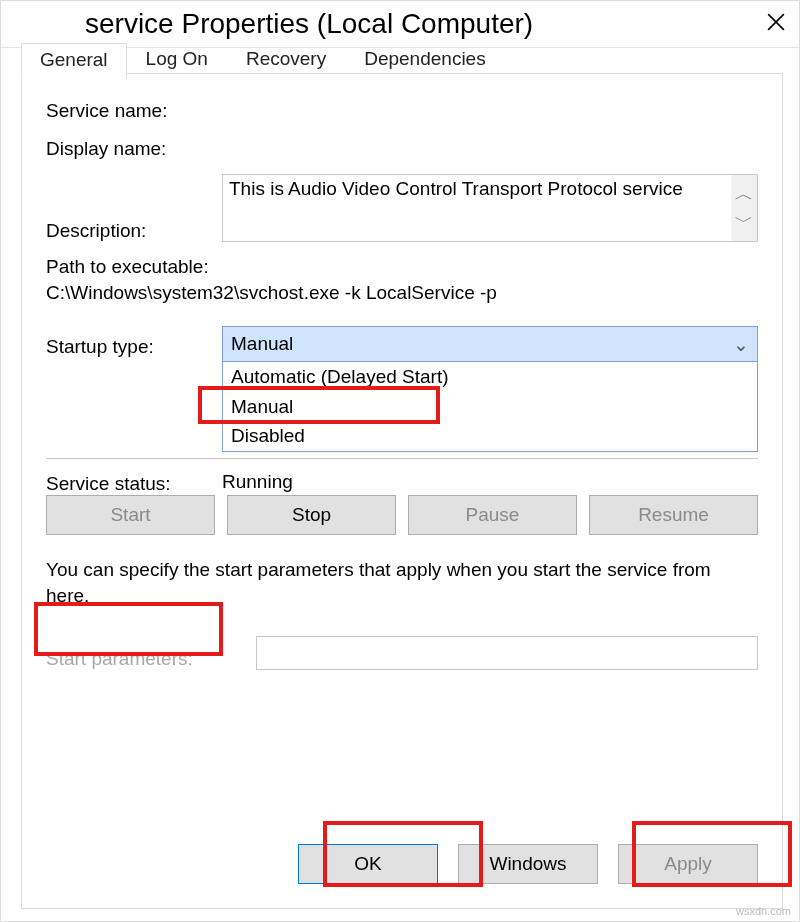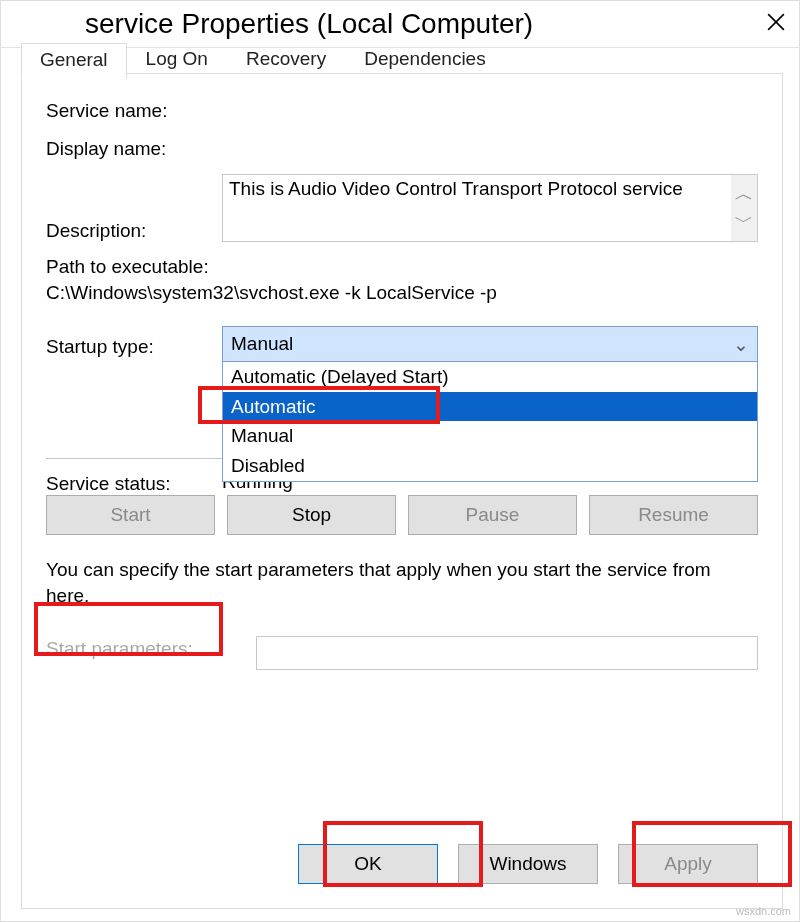--- a/index.html
+++ b/index.html
@@ -28,21 +28,21 @@
 .combo-list{position:absolute;left:0;right:0;top:35px;background:#fff;border:1px solid #7a9fd4;z-index:5}
 .combo-opt{padding:2px 8px;line-height:1.35;cursor:pointer}
 .combo-opt.sel{background:#0a63c9;color:#fff}
 .hl-auto{position:absolute;border:4px solid #e51a1a;pointer-events:none}
 .hr{border:none;border-top:1px solid #c8c8c8;margin:96px 0 12px}
 .status-row{display:flex;}
 .btn-row{display:flex;gap:12px;margin-bottom:22px}
 .btn{flex:1;height:38px;border:1px solid #adadad;background:#e1e1e1;display:flex;align-items:center;justify-content:center;cursor:pointer}
 .btn.disabled{color:#8a8a8a}
 .note{line-height:1.35;margin-bottom:28px}
-.sp-row{display:flex;align-items:flex-start}
+.sp-row{display:flex;align-items:flex-end}
 .sp-row .lbl{color:#a9a9a9;width:210px}
 .sp-input{flex:1;height:32px;border:1px solid #c8c8c8}
 .dlg-btns{position:absolute;right:24px;bottom:24px;display:flex;gap:20px}
 .dlg-btns .btn{width:138px;flex:none}
 .hl{position:absolute;border:4px solid #e51a1a;pointer-events:none;z-index:10}
 .watermark{position:absolute;right:8px;bottom:4px;font-size:11px;color:#bbb}
 </style>
 </head>
 <body>
 
@@ -92,21 +92,20 @@
 
       <div class="startup-row">
         <div class="lbl">Startup type:</div>
         <div class="combo">
           <div class="combo-box">
             <span>Manual</span>
             <span class="combo-arrow">⌄</span>
           </div>
           <div class="combo-list">
             <div class="combo-opt">Automatic (Delayed Start)</div>
-            <div class="combo-opt sel">Automatic</div>
             <div class="combo-opt">Manual</div>
             <div class="combo-opt">Disabled</div>
             <div class="hl-auto" style="left:-25px;top:24px;width:234px;height:30px"></div>
           </div>
         </div>
       </div>
 
       <hr class="hr">
 
       <div class="status-row">

